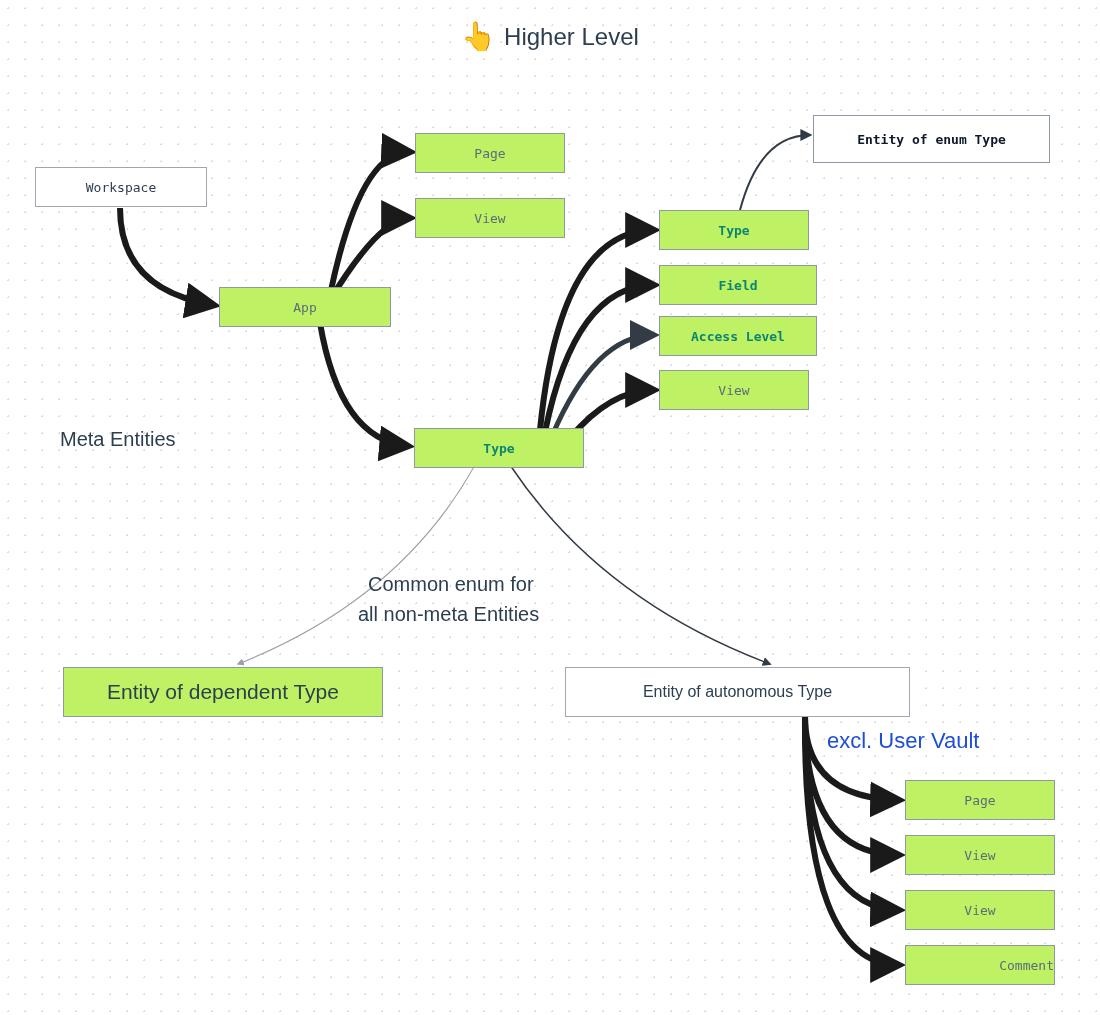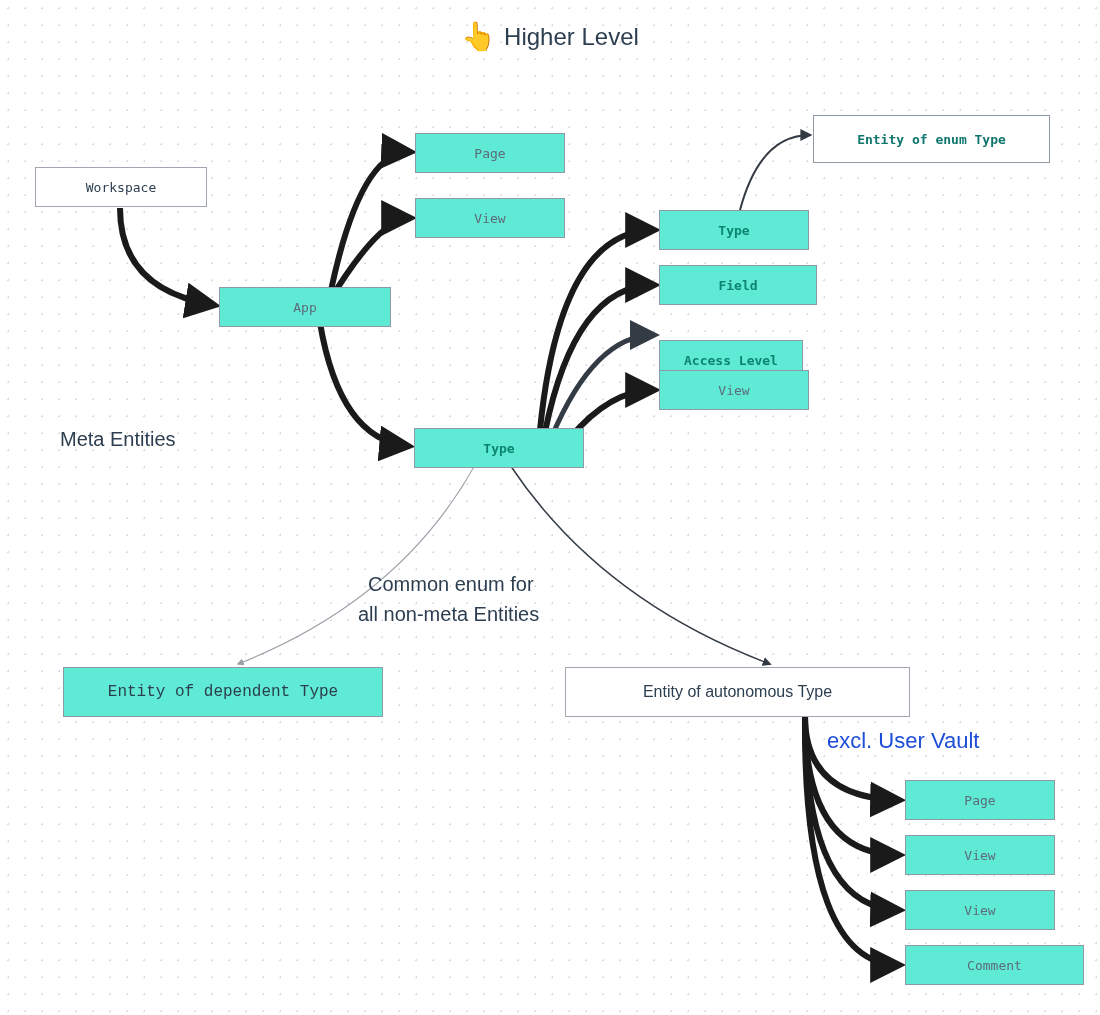--- a/index.html
+++ b/index.html
@@ -21,32 +21,32 @@
     font-size: 24px;
     color: #2c3e50;
     display: flex;
     align-items: center;
     gap: 8px;
   }
   .title .emoji { font-size: 28px; }
   .node {
     position: absolute;
     border: 1px solid #8e99a6;
-    background: #5eead4;
+    background: #bef264;
     display: flex;
     align-items: center;
     justify-content: center;
     font-family: ui-monospace, "SFMono-Regular", Consolas, monospace;
     font-size: 13px;
     color: #5d6b7a;
   }
   .node.tall { height: 40px; }
   .node.white { background: #fff; border-color: #a0a7b0; color:#2c3e50; }
   .node.teal { color: #0c8570; font-weight: 600; }
-  .node.teal-white { background:#fff; color:#0f766e; font-weight:600; border-color:#8e99a6;}
+  .node.teal-white { background:#fff; color:#0f172a; font-weight:600; border-color:#8e99a6;}
   .label {
     position: absolute;
     font-size: 20px;
     color: #2c3e50;
     font-family: -apple-system, sans-serif;
   }
   .sublabel {
     position: absolute;
     font-size: 22px;
     color: #1d4ed8;
@@ -128,50 +128,50 @@
 <div class="node teal tall" style="left:414px; top:428px; width:170px;">
     <span>Type</span>
   </div>
 
 <div class="node teal tall" style="left:659px; top:210px; width:150px;">
     <span>Type</span>
   </div>
 <div class="node teal tall" style="left:659px; top:265px; width:158px;">
     <span>Field</span>
   </div>
-<div class="node teal tall" style="left:659px; top:316px; width:144px;margin-top:24px;">
+<div class="node teal tall" style="left:659px; top:316px; width:158px;">
     <span>Access Level</span>
   </div>
 <div class="node tall" style="left:659px; top:370px; width:150px;">
     <span>View</span>
   </div>
 
 <div class="node teal-white tall" style="left:813px; top:115px; width:237px; height:48px;">
     <span>Entity of enum Type</span>
   </div>
 
 <div class="label" style="left:60px; top:382px;margin-top:46px;">Meta Entities</div>
 
 <div class="label" style="left:368px; top:573px; font-size:20px;">Common enum for</div>
 <div class="label" style="left:358px; top:603px; font-size:20px;">all non-meta Entities</div>
 
-<div class="node" style="left:63px; top:667px; width:320px; height:50px; font-family:Liberation Mono, monospace; font-size:16px; color:#2c3e50;">
+<div class="node" style="left:63px; top:667px; width:320px; height:50px; font-family:Liberation Sans, sans-serif; font-size:21px; color:#2c3e50;">
     <span>Entity of dependent Type</span>
   </div>
 
 <div class="node white" style="left:565px; top:667px; width:345px; height:50px; font-family:-apple-system,sans-serif; font-size:16px; color:#2c3e50;">
     <span>Entity of autonomous Type</span>
   </div>
 
 <div class="sublabel" style="left:827px; top:728px;">excl. User Vault</div>
 
 <div class="node tall" style="left:905px; top:780px; width:150px;">
     <span>Page</span>
   </div>
 <div class="node tall" style="left:905px; top:835px; width:150px;">
     <span>View</span>
   </div>
 <div class="node tall" style="left:905px; top:890px; width:150px;">
     <span>View</span>
   </div>
-<div class="node tall" style="left:905px; top:945px; width:179px;">
+<div class="node tall" style="left:905px; top:945px; width:150px;justify-content:flex-end;">
     <span>Comment</span>
   </div>
 
 </body></html>

